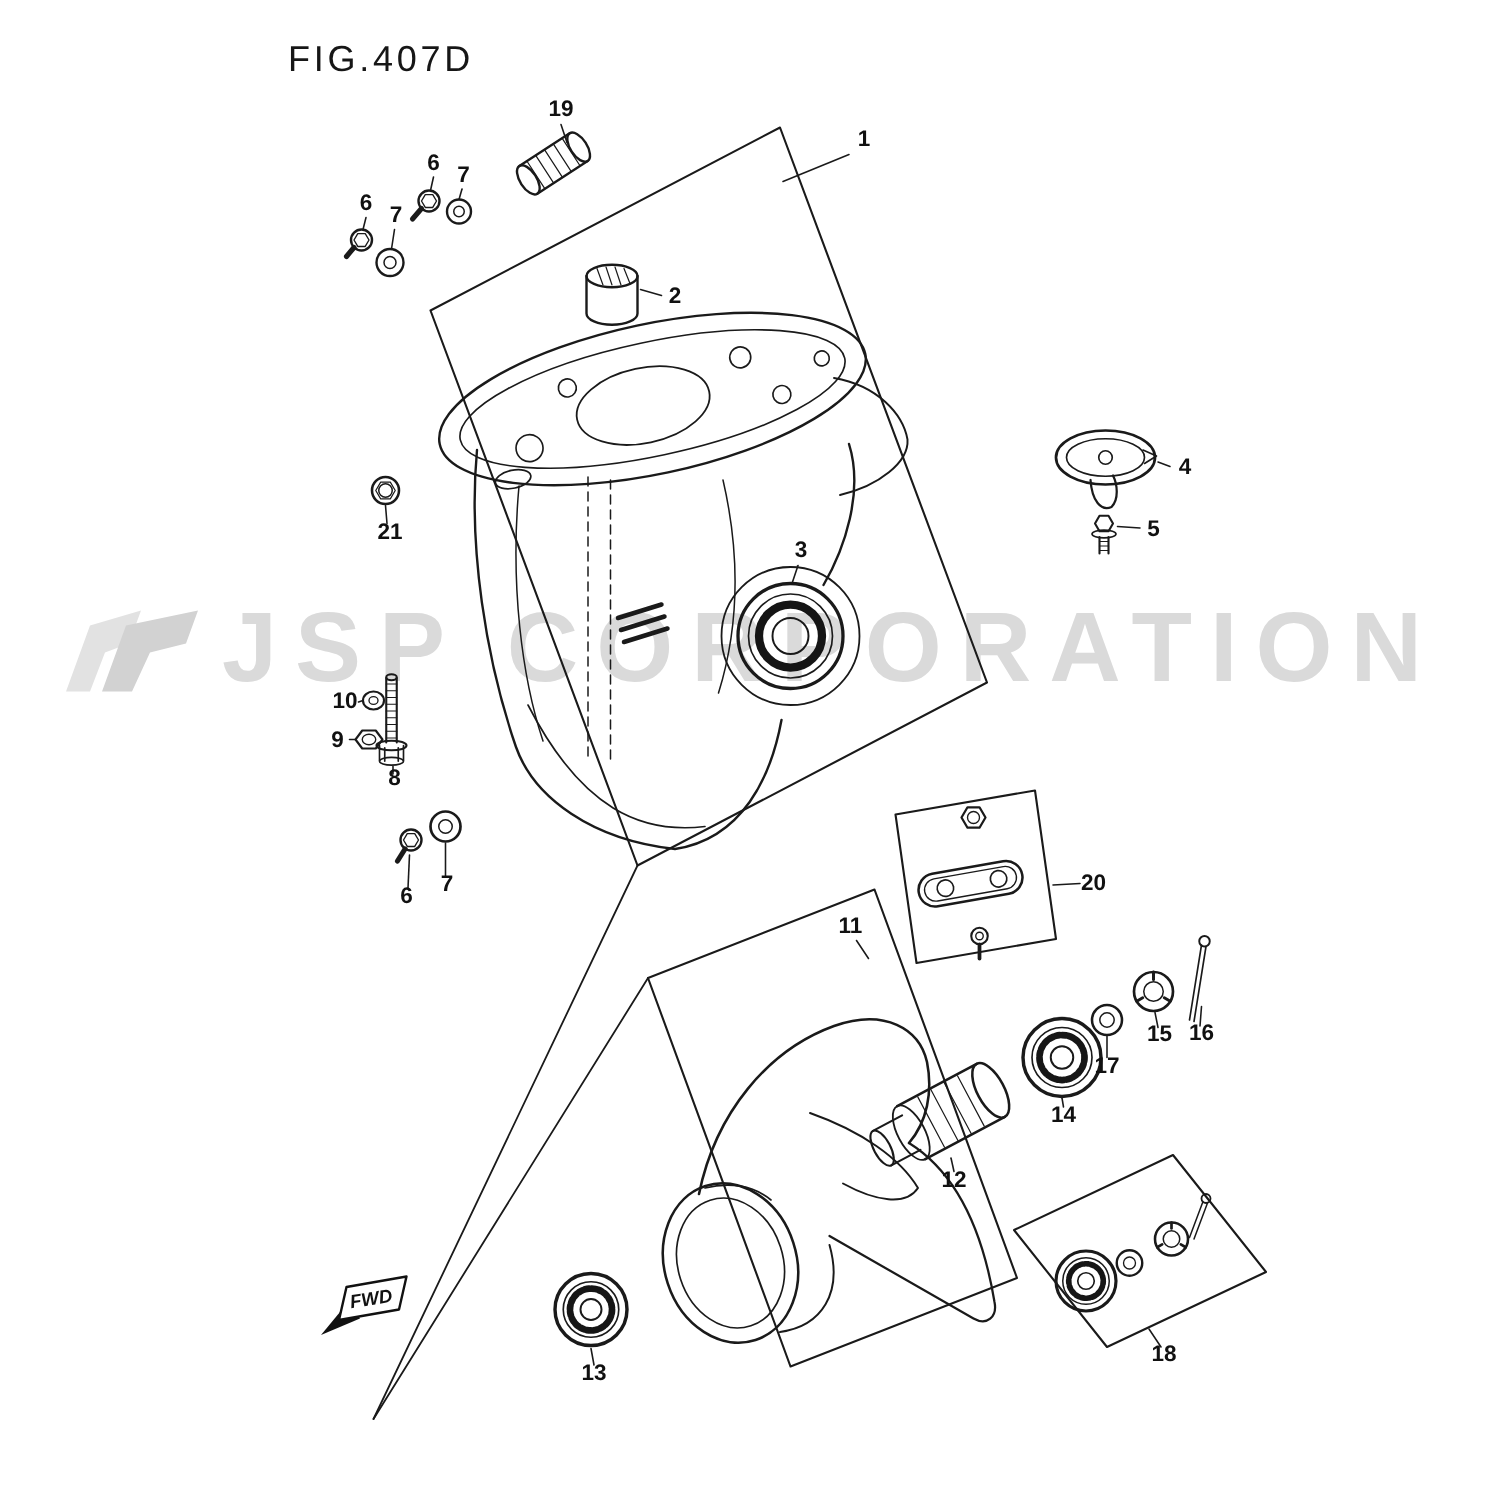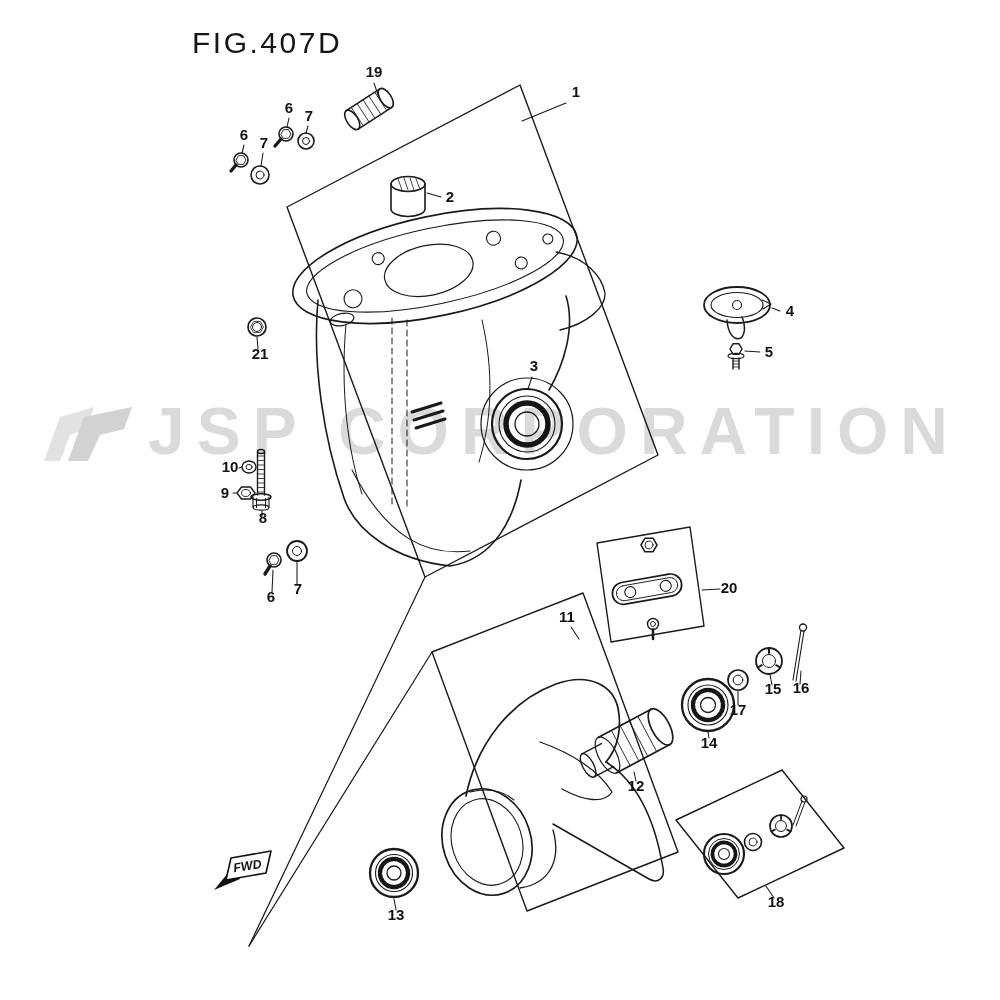--- a/index.html
+++ b/index.html
@@ -2,21 +2,21 @@
 <html><head>
 <meta charset="utf-8">
 <style>
   html,body{margin:0;padding:0;width:1000px;height:1000px;background:#fff;
             font-family:"Liberation Sans",sans-serif;}
   .stage{position:relative;width:1000px;height:1000px;background:#fff;overflow:hidden;}
   .watermark{position:absolute;left:42px;top:398px;display:flex;align-items:center;gap:10px;
              z-index:0;user-select:none;}
   .watermark-text{font-size:66px;font-weight:bold;letter-spacing:12px;color:#dadada;
                   white-space:nowrap;line-height:1;}
-  .fig-title{position:absolute;left:192px;top:26px;font-size:30px;letter-spacing:2.5px;
+  .fig-title{position:absolute;left:192px;top:26px;font-size:24px;letter-spacing:2.5px;
              color:#161616;z-index:2;}
   svg.diagram{position:absolute;left:0;top:0;z-index:1;}
 </style>
 </head>
 <body>
 
 <div class="stage">
 
   <div class="watermark">
     <svg width="96" height="64" viewBox="0 0 96 64">

